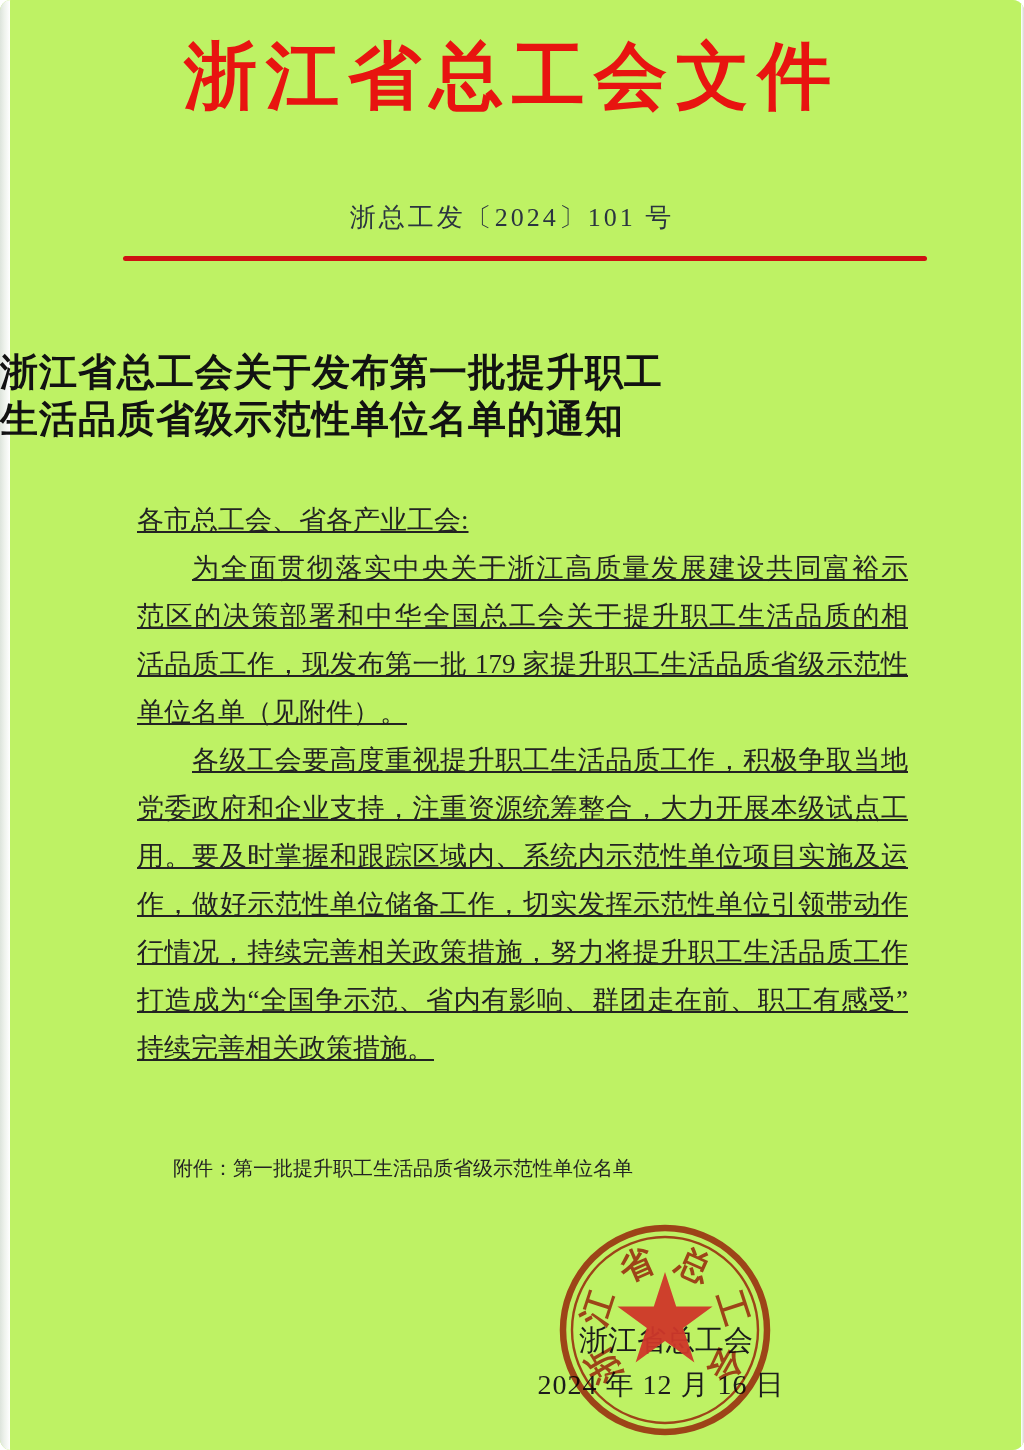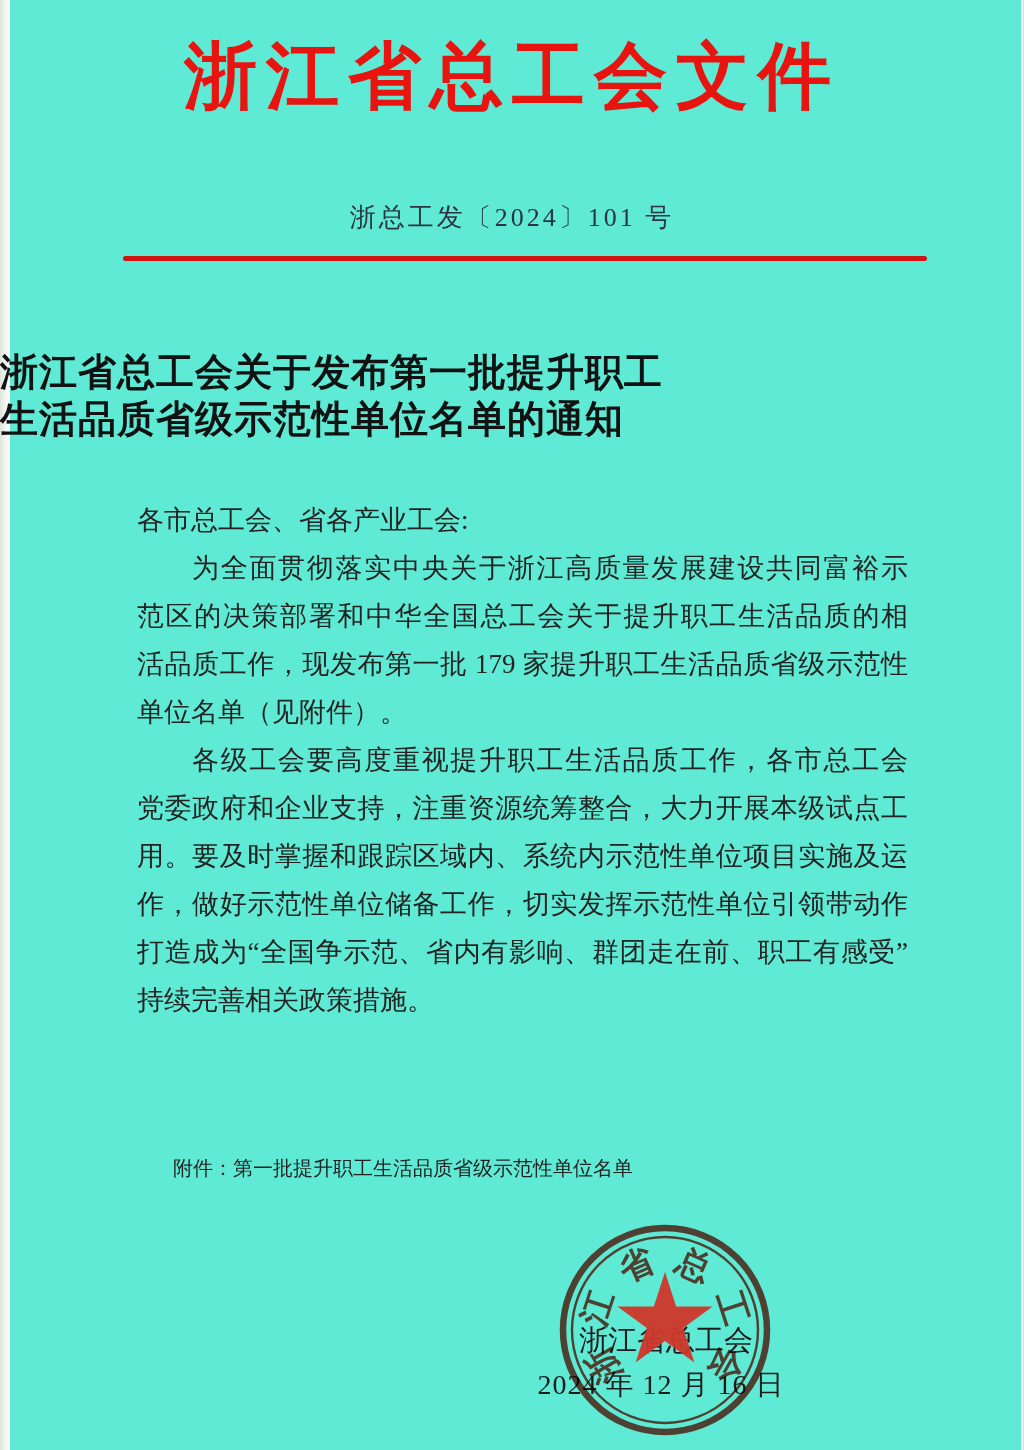--- a/index.html
+++ b/index.html
@@ -1,22 +1,23 @@
 <!DOCTYPE html>
 <html><head>
 <meta charset="utf-8">
 <style>
   html,body{margin:0;padding:0;background:#ffffff;}
   .page{
     position:relative;
     width:1024px;height:1450px;
-    background:#5eead4;
+    background:#bef264;
     overflow:hidden;
     font-family:"Liberation Serif","DejaVu Serif",serif;
     color:#1f1f1f;
+    border-radius:11px;
   }
   .edge-left{
     position:absolute;left:0;top:0;width:10px;height:1450px;
     background:linear-gradient(90deg,#dde4dc 0%,#eef2ec 45%,#ffffff 100%);
   }
   .edge-right{
     position:absolute;right:0;top:0;width:3px;height:1450px;
     background:linear-gradient(270deg,#d8d8d4 0%,#ffffff 100%);
   }
   .header-title{
@@ -43,20 +44,21 @@
     letter-spacing:1px;
   }
   .body-block{
     position:absolute;left:137px;top:496px;width:771px;
     font-size:27px;
     color:#232323;
   }
   .body-line{
     height:48px;line-height:48px;
     text-align:left;
+    text-decoration:underline;
   }
   .body-line.fill{
     text-align:justify;
     text-align-last:justify;
     text-justify:inter-character;
   }
   .body-line.indent{ text-indent:55px; }
   .attachment-line{
     position:absolute;left:137px;top:1144px;width:771px;
     font-size:20px;line-height:48px;
@@ -108,24 +110,25 @@
     <div>生活品质省级示范性单位名单的通知</div>
   </div>
 
   <div class="body-block">
     <div class="body-line">各市总工会、省各产业工会:</div>
     <div>
         <div class="body-line indent fill">为全面贯彻落实中央关于浙江高质量发展建设共同富裕示</div>
         <div class="body-line fill">范区的决策部署和中华全国总工会关于提升职工生活品质的相</div>
         <div class="body-line fill">活品质工作，现发布第一批 179 家提升职工生活品质省级示范性</div>
         <div class="body-line">单位名单（见附件）。</div>
-        <div class="body-line indent fill">各级工会要高度重视提升职工生活品质工作，各市总工会</div>
+        <div class="body-line indent fill">各级工会要高度重视提升职工生活品质工作，积极争取当地</div>
         <div class="body-line fill">党委政府和企业支持，注重资源统筹整合，大力开展本级试点工</div>
         <div class="body-line fill">用。要及时掌握和跟踪区域内、系统内示范性单位项目实施及运</div>
         <div class="body-line fill">作，做好示范性单位储备工作，切实发挥示范性单位引领带动作</div>
+        <div class="body-line fill">行情况，持续完善相关政策措施，努力将提升职工生活品质工作</div>
         <div class="body-line fill">打造成为“全国争示范、省内有影响、群团走在前、职工有感受”</div>
         <div class="body-line">持续完善相关政策措施。</div>
       </div>
   </div>
 
   <div class="attachment-line">附件：第一批提升职工生活品质省级示范性单位名单</div>
 
   <div class="signer-line">浙江省总工会</div>
 
   <div class="date-line">2024 年 12 月 16 日</div>

